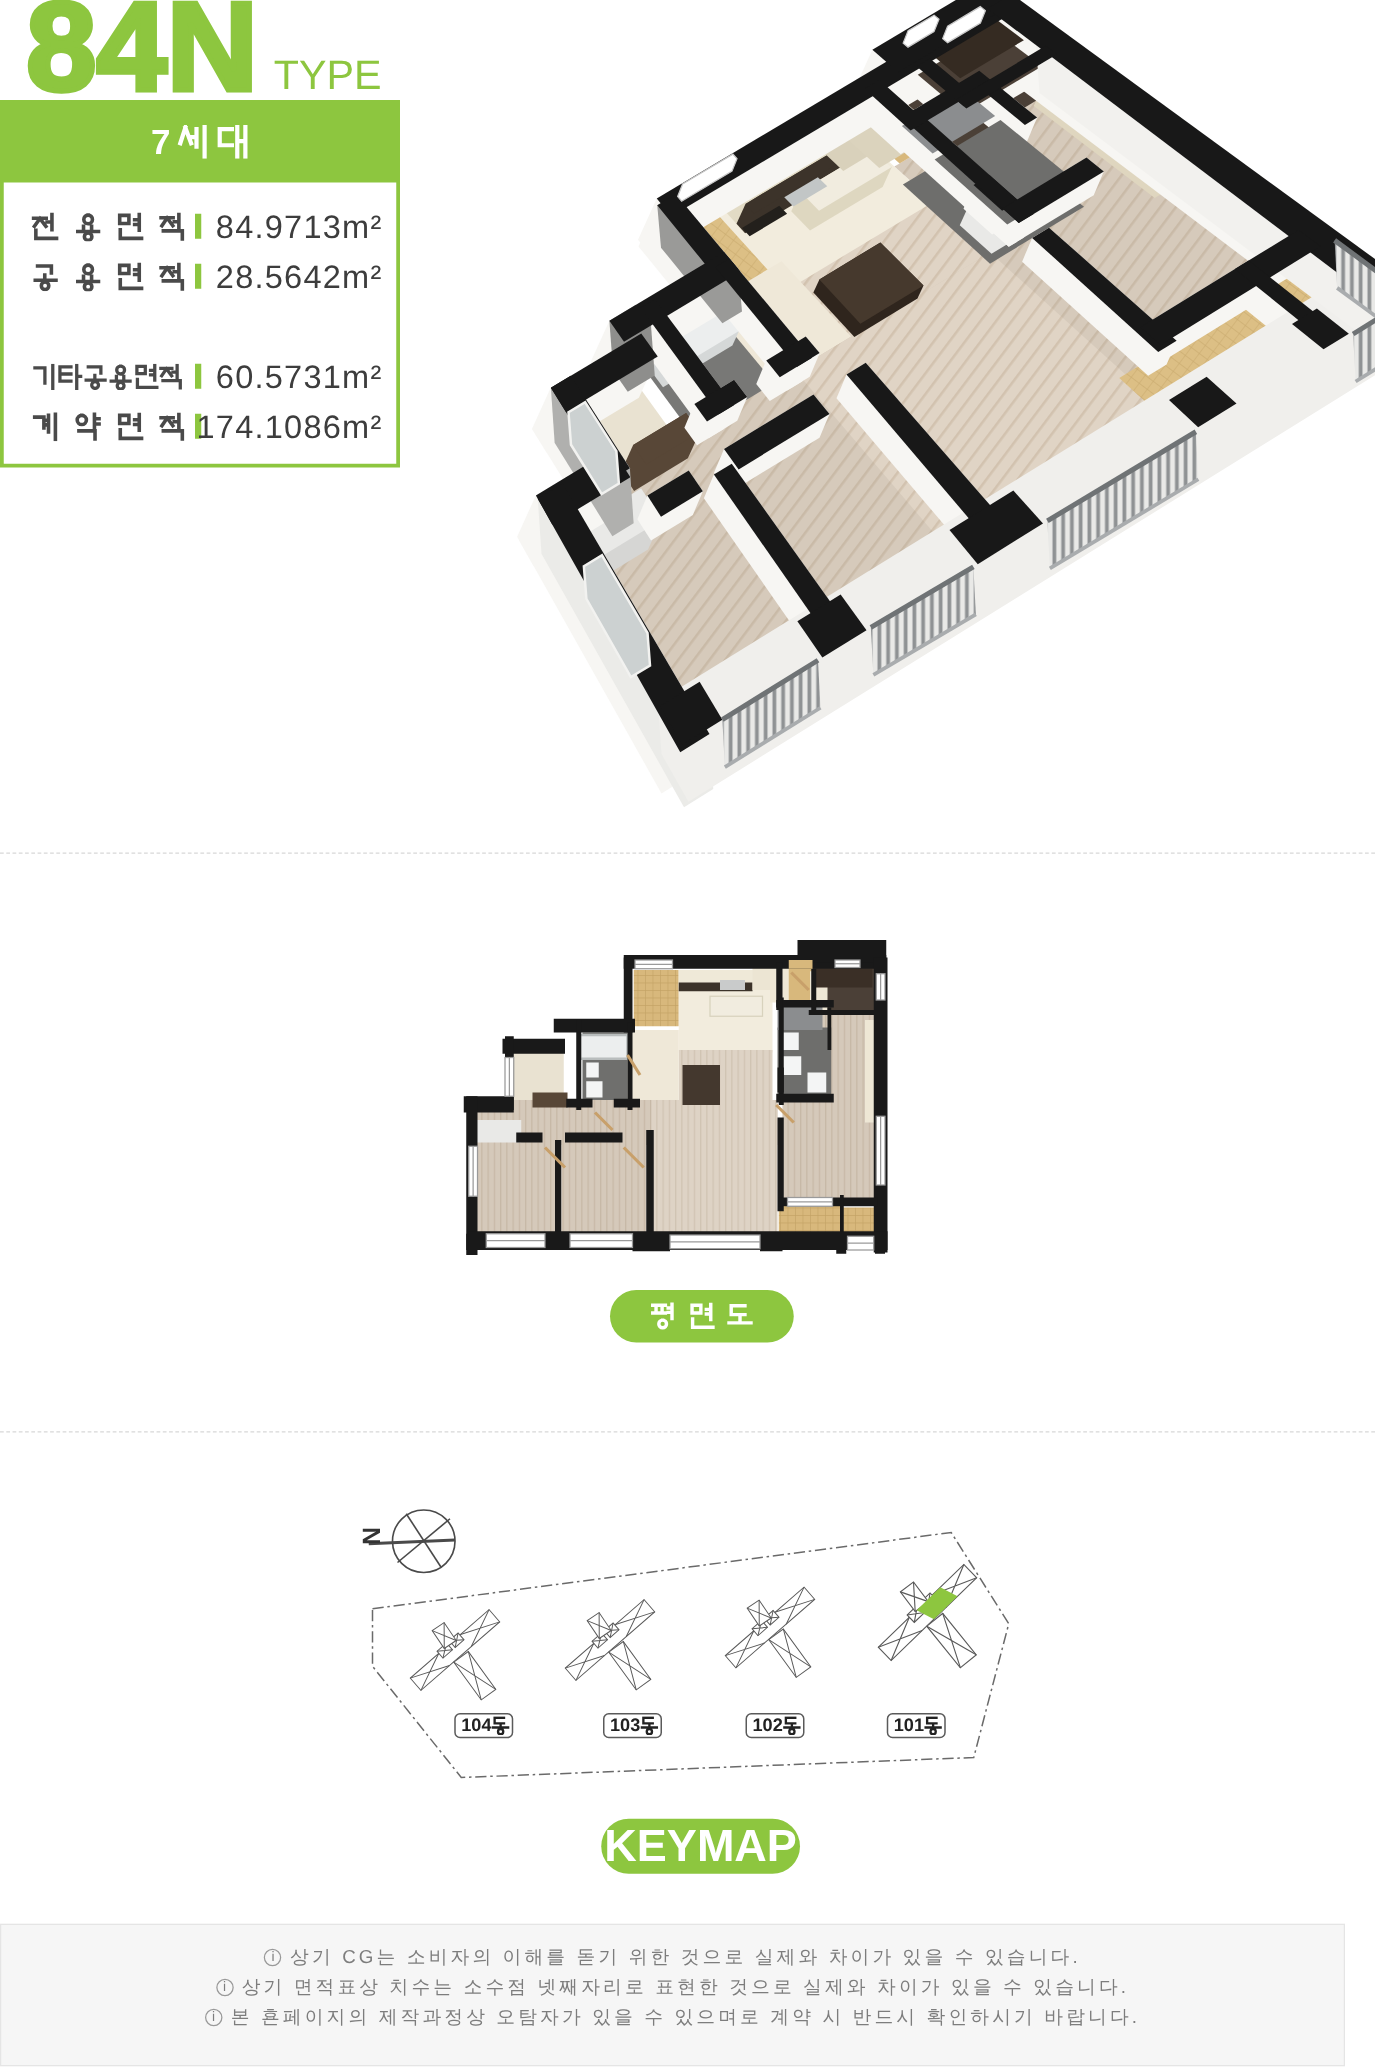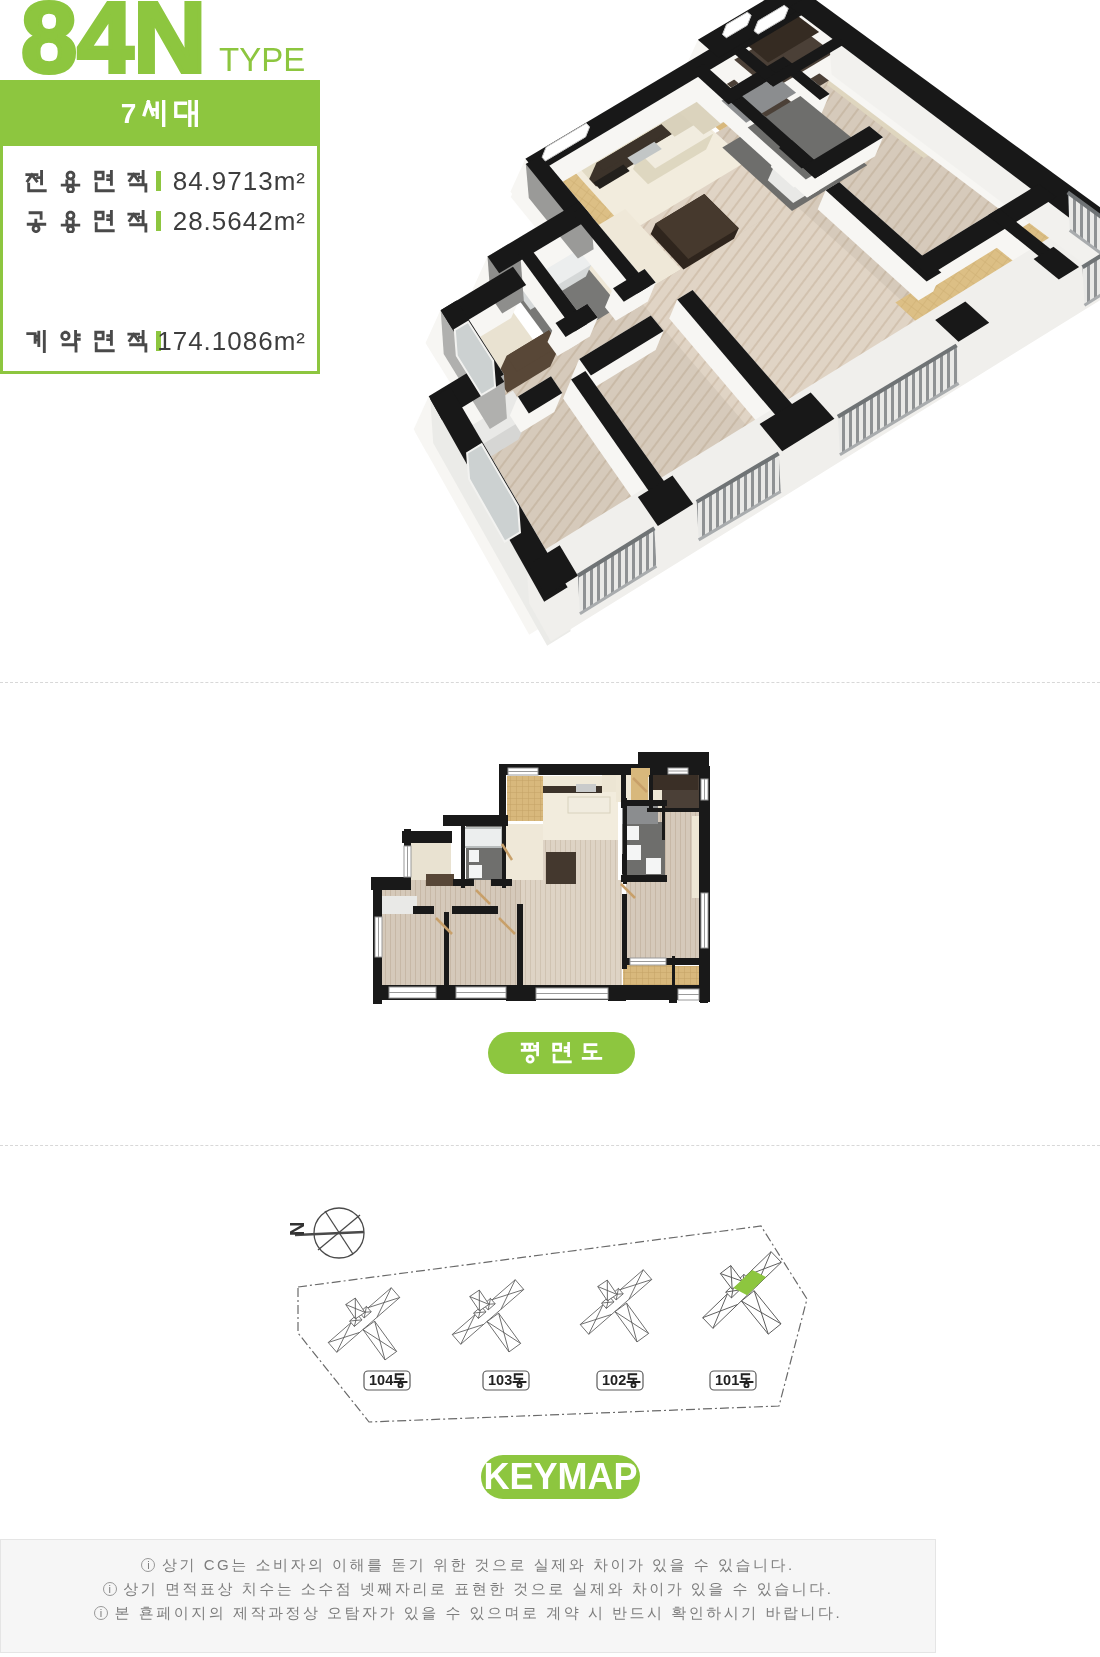--- a/index.html
+++ b/index.html
@@ -74,20 +74,42 @@
         <use href="#g-yong" color="#4a4a4a"></use>
       </svg>
       <svg class="kg" style="left:93px;top:9px" width="23" height="23" viewBox="0 0 100 100">
         <use href="#g-myeon" color="#4a4a4a"></use>
       </svg>
       <svg class="kg" style="left:127px;top:9px" width="23" height="23" viewBox="0 0 100 100">
         <use href="#g-jeok" color="#4a4a4a"></use>
       </svg>
 <span class="bar"></span>
       <span class="val">28.5642m²</span>
+    </div>
+<div class="row" style="top:281px">
+      <svg class="kg" style="left:25px;top:10px" width="21" height="21" viewBox="0 0 100 100">
+        <use href="#g-gi" color="#4a4a4a"></use>
+      </svg>
+      <svg class="kg" style="left:45px;top:10px" width="21" height="21" viewBox="0 0 100 100">
+        <use href="#g-ta" color="#4a4a4a"></use>
+      </svg>
+      <svg class="kg" style="left:66px;top:10px" width="21" height="21" viewBox="0 0 100 100">
+        <use href="#g-gong" color="#4a4a4a"></use>
+      </svg>
+      <svg class="kg" style="left:86px;top:10px" width="21" height="21" viewBox="0 0 100 100">
+        <use href="#g-yong" color="#4a4a4a"></use>
+      </svg>
+      <svg class="kg" style="left:107px;top:10px" width="21" height="21" viewBox="0 0 100 100">
+        <use href="#g-myeon" color="#4a4a4a"></use>
+      </svg>
+      <svg class="kg" style="left:127px;top:10px" width="21" height="21" viewBox="0 0 100 100">
+        <use href="#g-jeok" color="#4a4a4a"></use>
+      </svg>
+<span class="bar"></span>
+      <span class="val">60.5731m²</span>
     </div>
 <div class="row" style="top:321px">
       <svg class="kg" style="left:25px;top:9px" width="23" height="23" viewBox="0 0 100 100">
         <use href="#g-gye" color="#4a4a4a"></use>
       </svg>
       <svg class="kg" style="left:59px;top:9px" width="23" height="23" viewBox="0 0 100 100">
         <use href="#g-yak" color="#4a4a4a"></use>
       </svg>
       <svg class="kg" style="left:93px;top:9px" width="23" height="23" viewBox="0 0 100 100">
         <use href="#g-myeon" color="#4a4a4a"></use>
@@ -692,17 +714,17 @@
     </svg>
     <rect x="710" y="221" width="46" height="19" rx="4" fill="white" stroke="#5a5a5a" stroke-width="1.2"></rect>
     <text x="715" y="235" font-size="14.5" font-weight="bold" fill="#222" font-family="Liberation Sans">101</text>
     <svg x="739" y="223" width="15" height="15" viewBox="0 0 100 100">
       <use href="#g-dong" color="#222" stroke-width="14"></use>
     </svg>
   </svg>
 
 <div style="position:absolute;left:481px;top:1455px;width:159px;height:44px;background:#8dc63f;border-radius:22px;color:#fff;font-size:36px;font-weight:bold;text-align:center;line-height:44px">KEYMAP</div>
 
-<div style="position:absolute;left:0;top:1539px;width:936px;height:114px;background:#f6f6f6;border:1px solid #e5e5e5;color:#7d7d7d;font-size:15px;letter-spacing:2.5px;text-align:center">
+<div style="position:absolute;left:0;top:1539px;width:1076px;height:114px;background:#f6f6f6;border:1px solid #e5e5e5;color:#7d7d7d;font-size:15px;letter-spacing:2.5px;text-align:center">
   <div style="margin-top:16px"><span style="display:inline-block;width:14px;height:14px;line-height:13px;border:1px solid #999;border-radius:50%;font-size:11px;letter-spacing:0;vertical-align:1px">i</span> 상기 CG는 소비자의 이해를 돋기 위한 것으로 실제와 차이가 있을 수 있습니다.</div>
   <div style="margin-top:5px"><span style="display:inline-block;width:14px;height:14px;line-height:13px;border:1px solid #999;border-radius:50%;font-size:11px;letter-spacing:0;vertical-align:1px">i</span> 상기 면적표상 치수는 소수점 넷째자리로 표현한 것으로 실제와 차이가 있을 수 있습니다.</div>
   <div style="margin-top:5px"><span style="display:inline-block;width:14px;height:14px;line-height:13px;border:1px solid #999;border-radius:50%;font-size:11px;letter-spacing:0;vertical-align:1px">i</span> 본 횬페이지의 제작과정상 오탐자가 있을 수 있으며로 계약 시 반드시 확인하시기 바랍니다.</div>
 </div>
 
 </body></html>

